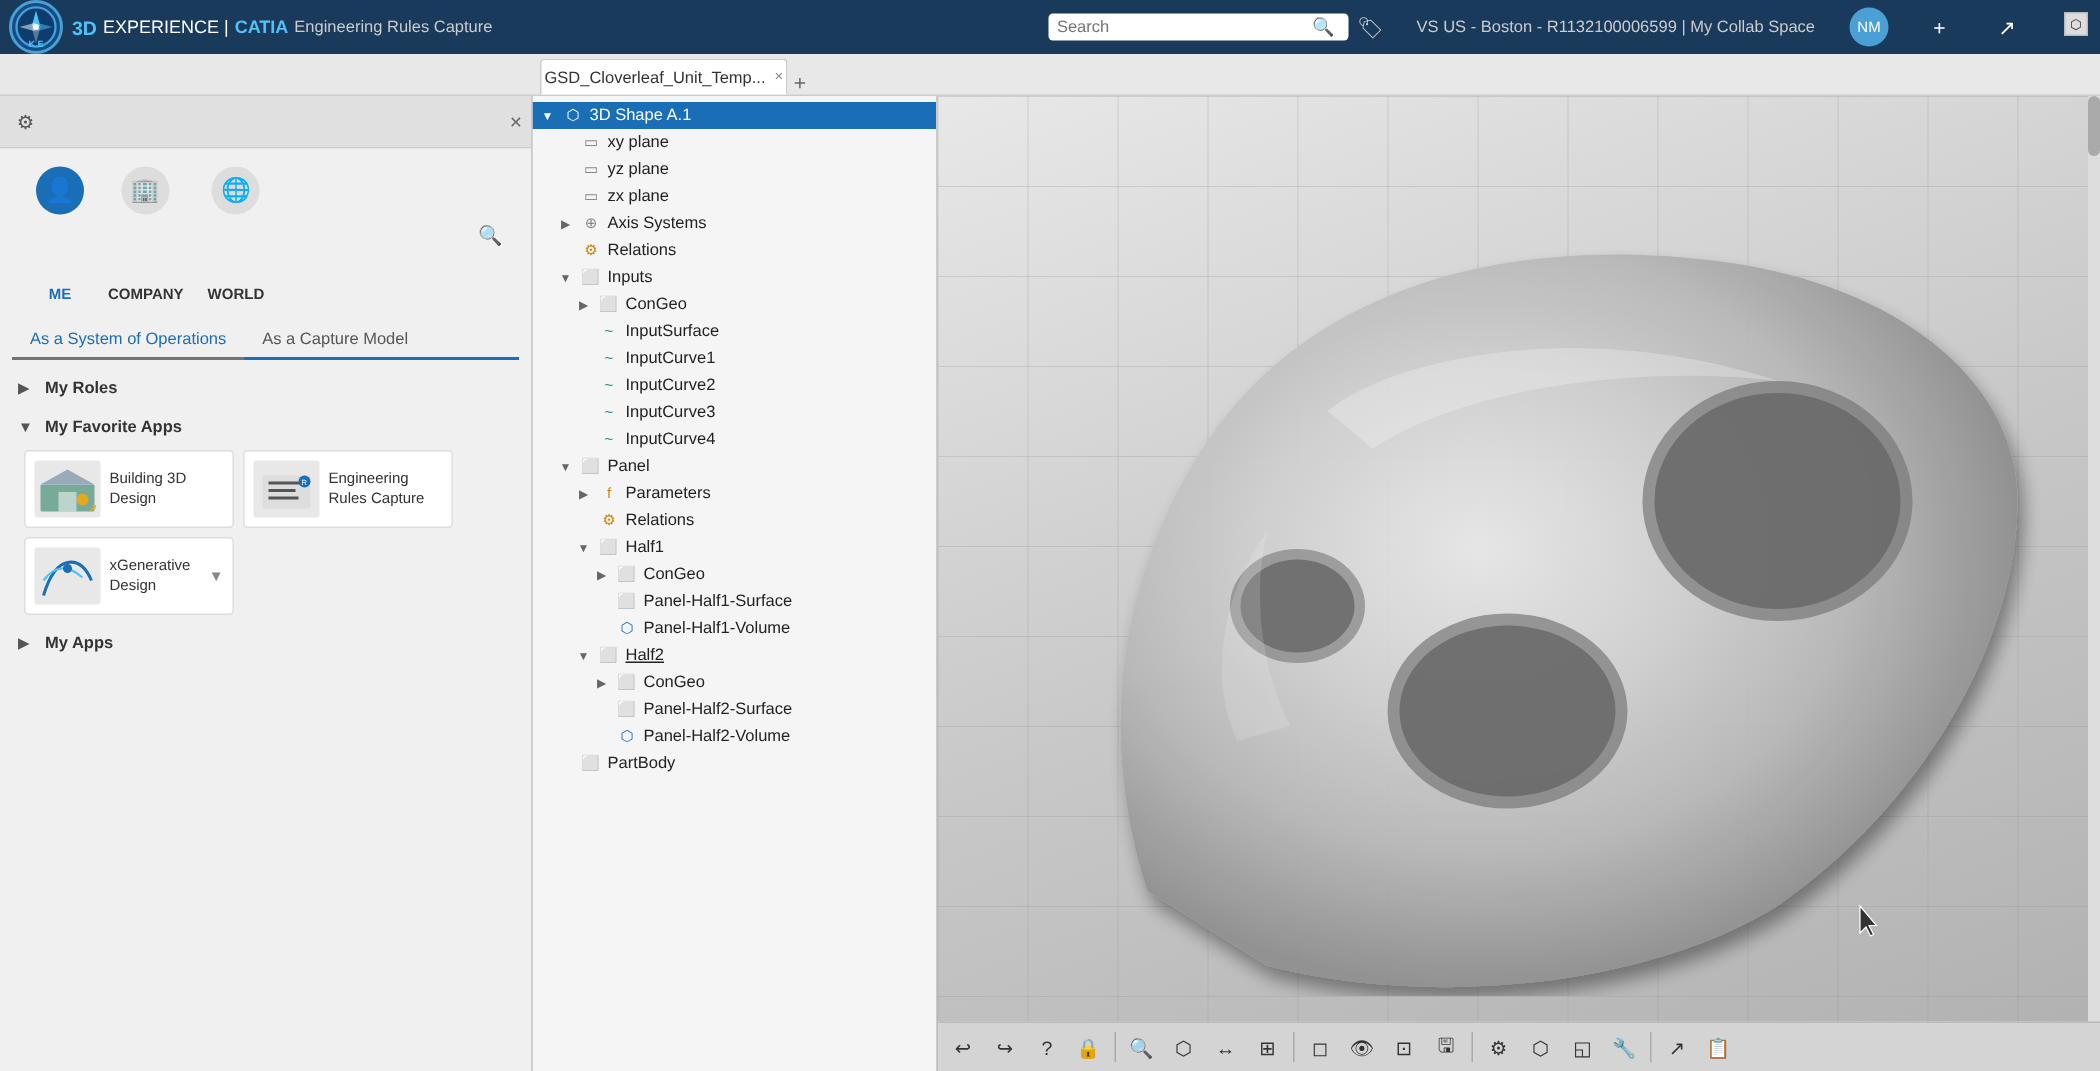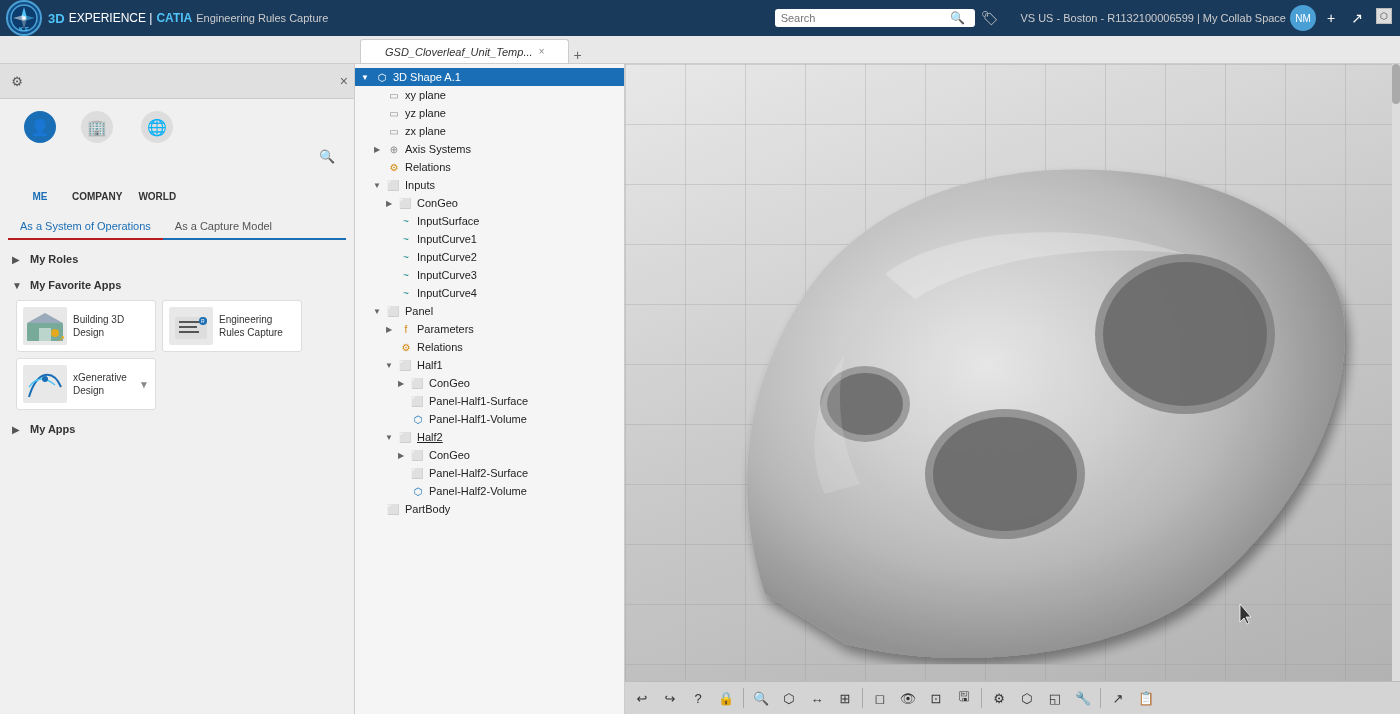--- a/index.html
+++ b/index.html
@@ -40,42 +40,42 @@
       background: #fff;
       border-radius: 3px;
       display: flex; align-items: center;
       padding: 2px 6px;
       width: 200px;
     }
     #search-input-wrap input {
       border: none; outline: none; font-size: 11px; width: 170px; color: #333;
     }
     #top-right {
-      display: flex; align-items: center; gap: 4px; margin-left: 16px; color: #ccc; font-size: 11px;
+      display: flex; align-items: center; gap: 23px; margin-left: 16px; color: #ccc; font-size: 11px;
     }
     .top-icon-btn {
       width: 22px; height: 22px; display: flex; align-items: center; justify-content: center;
       color: #fff; cursor: pointer; font-size: 14px;
     }
 
     
     #tab-bar {
       height: 28px;
       background: #e8e8e8;
       display: flex; align-items: flex-end;
       padding-left: 360px;
       border-bottom: 1px solid #ccc;
     }
     .tab {
-      height: 24px; padding: 0 24px;
+      height: 24px; padding: 0 2px;
       background: #f5f5f5;
       border: 1px solid #ccc; border-bottom: none;
       border-radius: 3px 3px 0 0;
       font-size: 11px; display: flex; align-items: center; gap: 6px;
-      cursor: pointer; color: #333; font-style: italic;
+      cursor: pointer; color: #333;
     }
     .tab.active { background: #fff; font-weight: 500; }
     .tab-close { color: #888; font-size: 10px; cursor: pointer; }
     .tab-add { color: #666; font-size: 14px; cursor: pointer; padding: 0 4px; }
 
     
     #main-layout {
       display: flex;
       height: calc(714px - 36px - 28px);
     }
@@ -119,21 +119,21 @@
     .profile-tab.active .profile-tab-label { color: #1a6eb5; }
     #close-btn { cursor: pointer; color: #666; font-size: 14px; }
 
     
     #sub-tabs {
       display: flex; border-bottom: 2px solid #1a6eb5; margin: 8px 8px 0;
     }
     .sub-tab {
       padding: 6px 12px; font-size: 11px; cursor: pointer; color: #555;
     }
-    .sub-tab.active { color: #1a6eb5; border-bottom: 2px solid #b91c1c; margin-bottom: -2px; }
+    .sub-tab.active { color: #1a6eb5; border-bottom: 2px solid #737373; margin-bottom: -2px; }
 
     
     #accordion { padding: 8px; overflow-y: auto; flex: 1; }
     .acc-section { margin-bottom: 4px; }
     .acc-header {
       display: flex; align-items: center; gap: 6px;
       padding: 5px 4px; cursor: pointer; color: #333; font-size: 11px;
     }
     .acc-toggle { font-size: 10px; color: #555; width: 12px; }
     .acc-title { font-size: 11px; font-weight: 600; }

